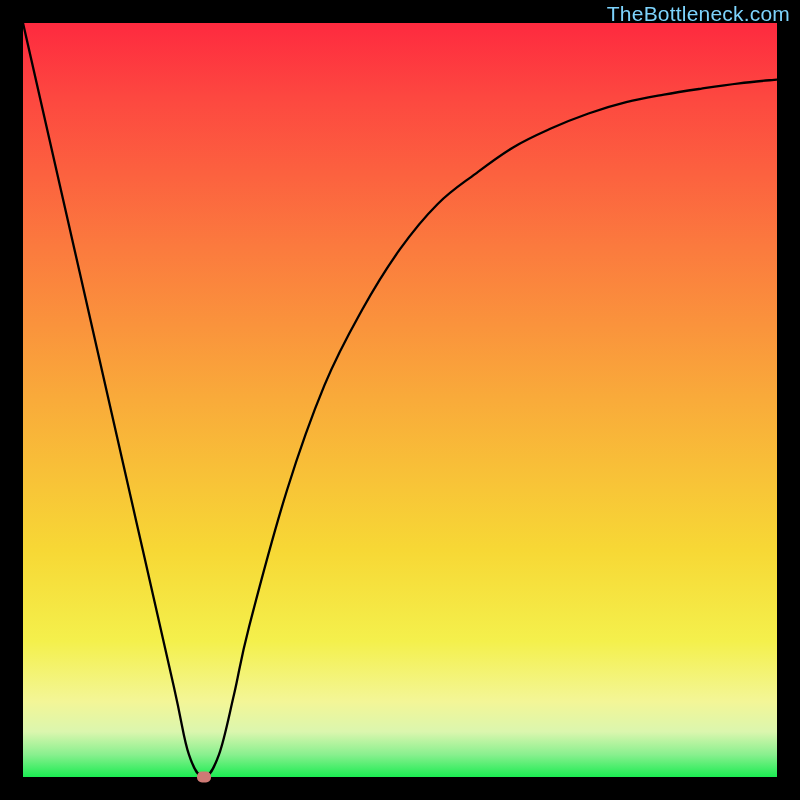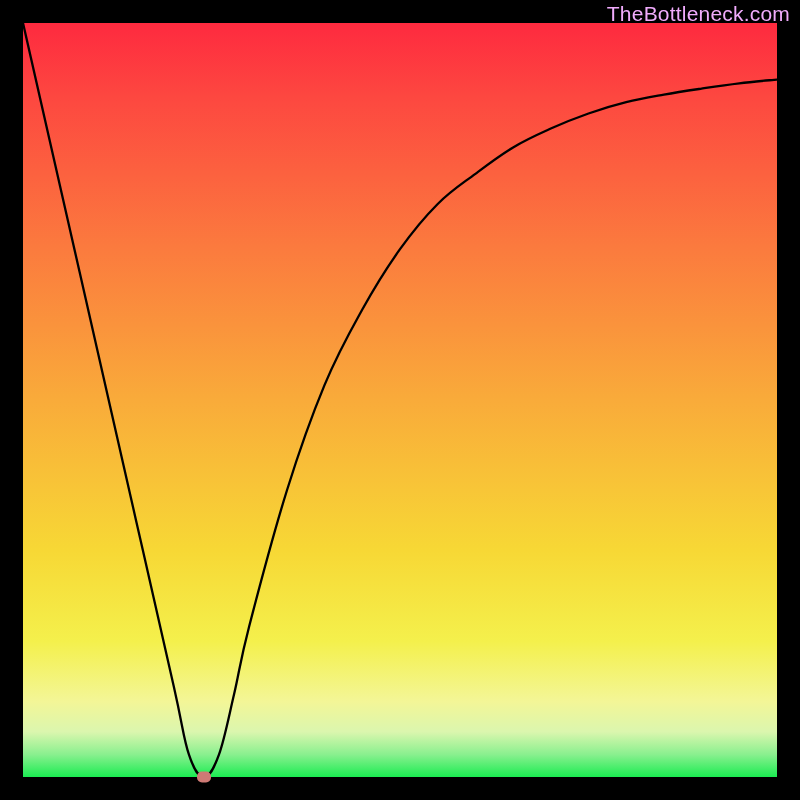--- a/index.html
+++ b/index.html
@@ -34,21 +34,21 @@
       #f3f697 90%,
       #dbf6ae 94%,
       #8af08f 97%,
       #1bec52 100%
     );
   }
   .watermark {
     position: absolute;
     top: 2px;
     right: 10px;
-    color: #f0abfc;
+    color: #7dd3fc;
     font-size: 21px;
     letter-spacing: 0.2px;
     z-index: 5;
     user-select: none;
   }
   svg.overlay {
     position: absolute;
     left: 0;
     top: 0;
     width: 754px;

